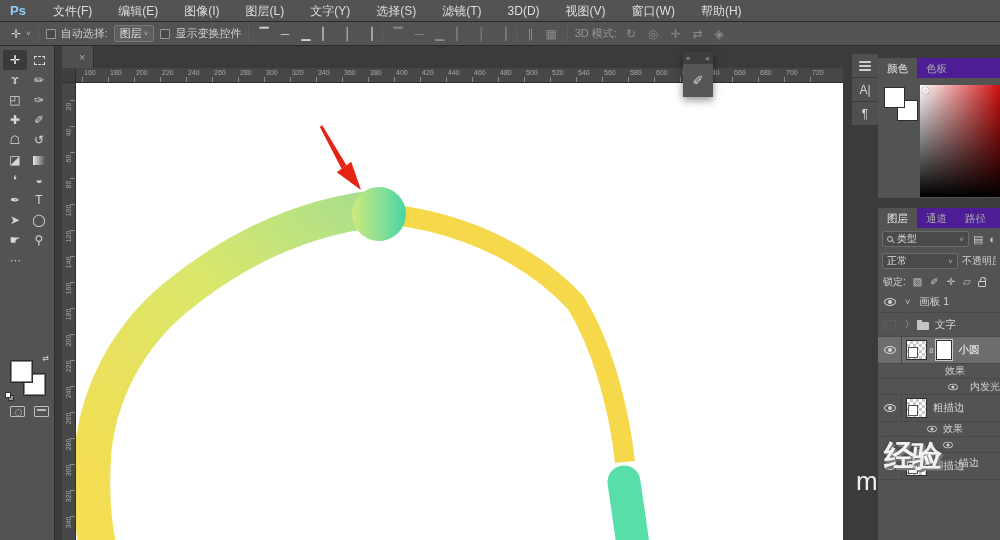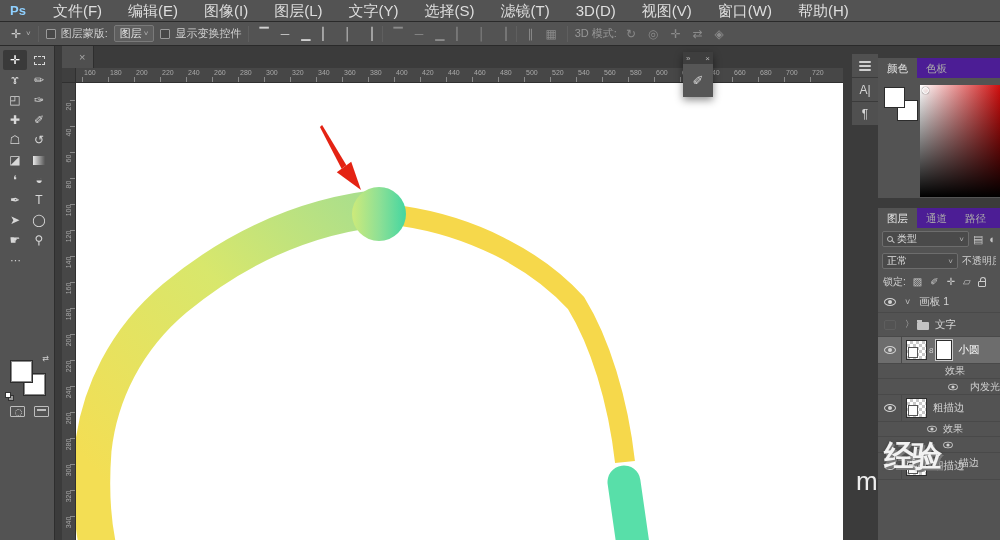--- a/index.html
+++ b/index.html
@@ -3,21 +3,21 @@
 <meta charset="utf-8">
 <style>
   * { margin:0; padding:0; box-sizing:border-box; }
   html,body { width:1000px; height:540px; overflow:hidden; background:#3b3b3b;
     font-family:"Liberation Sans", sans-serif; -webkit-font-smoothing:antialiased; }
 
   
   #menubar { position:absolute; left:0; top:0; width:1000px; height:22px; background:#535353;
     border-bottom:1px solid #2a2a2a; display:flex; align-items:center; z-index:30;}
   #ps-logo { color:#8fd0ff; font-weight:bold; font-size:13px; margin:0 14px 0 10px; letter-spacing:0; }
-  .menu-item { color:#dedede; font-size:15px; padding:0 13px; line-height:22px; cursor:default; }
+  .menu-item { color:#dedede; font-size:12px; padding:0 13px; line-height:22px; cursor:default; }
 
   
   #optionsbar { position:absolute; left:0; top:22px; width:1000px; height:24px; background:#535353;
     border-bottom:1px solid #2a2a2a; display:flex; align-items:center; z-index:29; color:#ccc; font-size:11px;}
   .ob-sep { width:1px; height:16px; background:#404040; border-right:1px solid #5f5f5f; margin:0 7px; }
   .ob-icon { color:#d0d0d0; font-size:12px; padding:0 3px; }
   .ob-icon.dim { color:#8b8b8b; }
   .caret { font-size:8px; color:#b5b5b5; margin-left:2px; }
   .checkbox { width:10px; height:10px; border:1px solid #9a9a9a; background:#484848; border-radius:1px; display:inline-block; margin-right:5px; flex:none;}
   .ob-dd { display:flex; align-items:center; background:#5e5e5e; border:1px solid #7a7a7a; border-radius:2px;
@@ -165,21 +165,21 @@
       <span class="menu-item">窗口(W)</span>
       <span class="menu-item">帮助(H)</span>
     </div>
 </div>
 
 <div id="optionsbar">
   <span class="ob-icon" style="margin-left:8px">✛</span>
   <span class="caret">˅</span>
   <span class="ob-sep"></span>
   <span class="checkbox"></span>
-  <span class="ob-label">图层蒙版:</span>
+  <span class="ob-label">自动选择:</span>
   <span class="ob-dd">
     <span>图层</span>
     <span class="caret">˅</span>
   </span>
   <span class="checkbox"></span>
   <span class="ob-label">显示变换控件</span>
   <span class="ob-sep"></span>
   <span class="ob-group" id="align-icons">
       <span class="ob-icon">▔</span>
       <span class="ob-icon">─</span>

